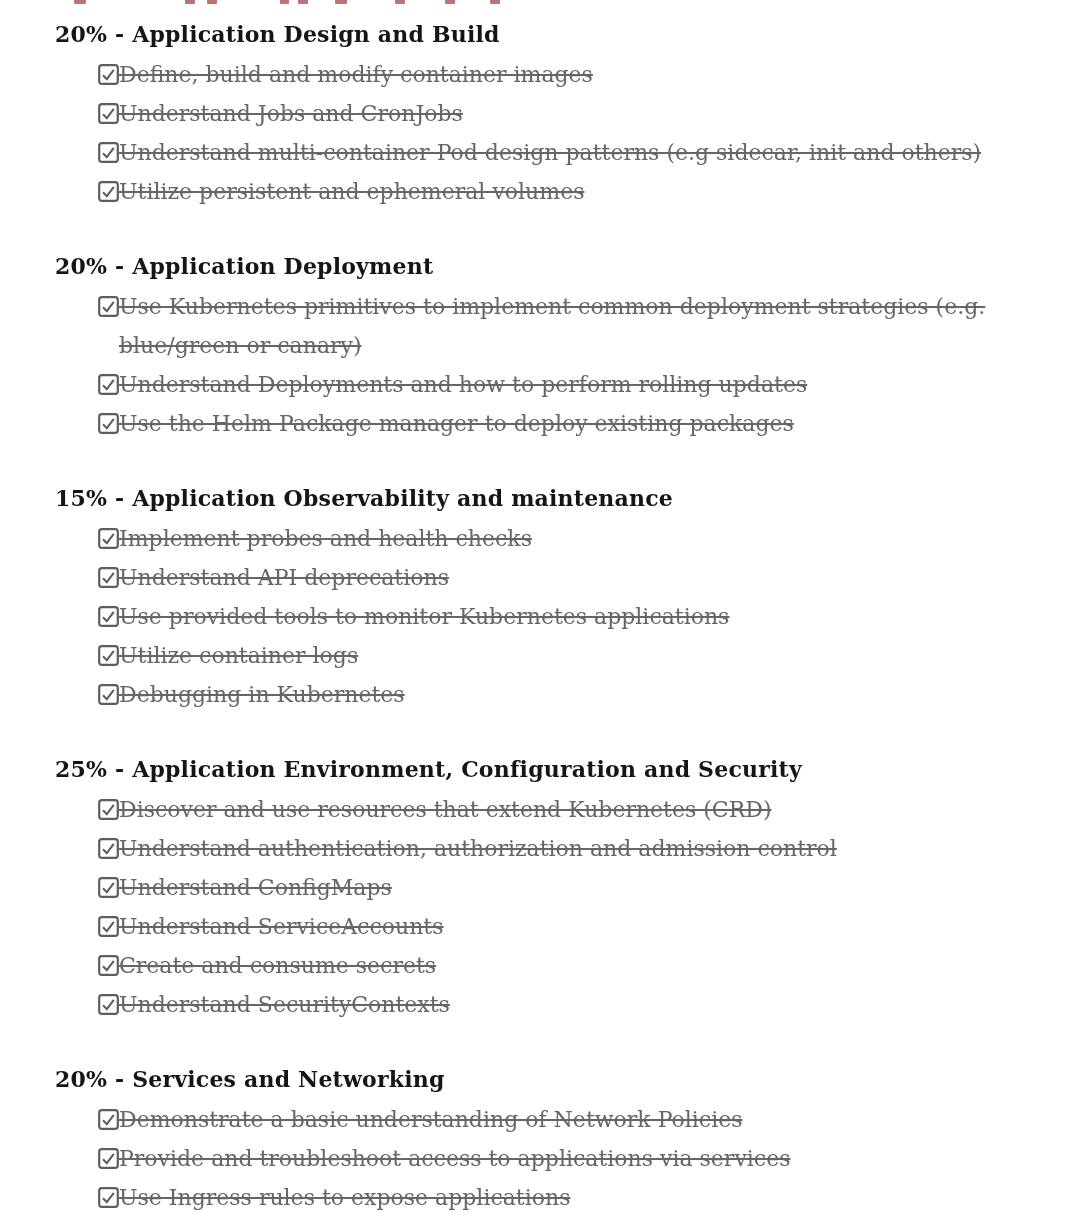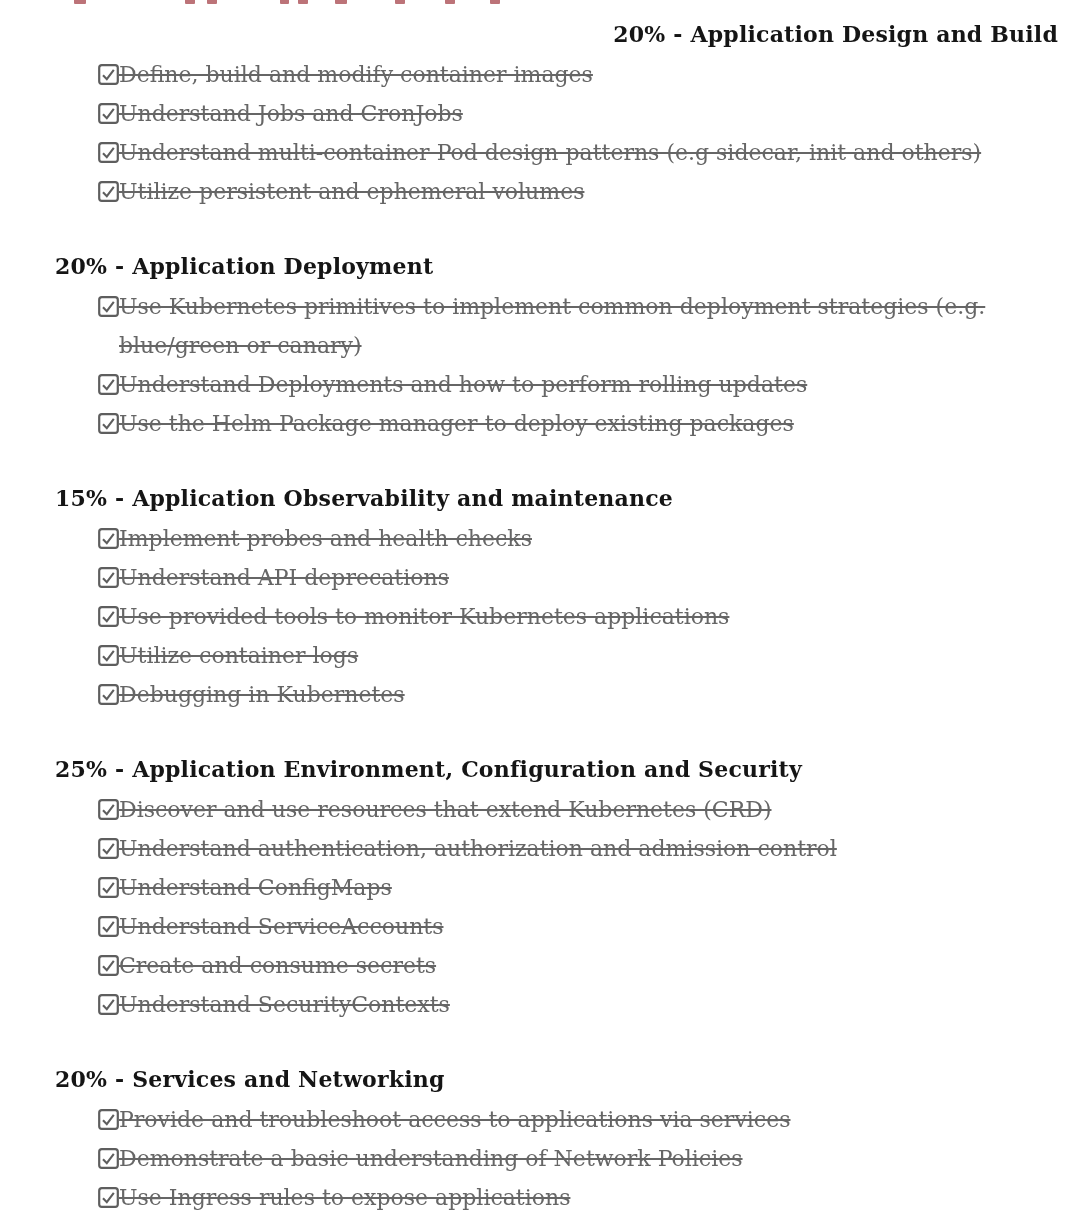--- a/index.html
+++ b/index.html
@@ -39,21 +39,21 @@
   .sections { padding-top: 5px; }
 
   .section-heading {
     font-size: 22px;
     font-weight: 700;
     line-height: 30px;
     color: var(--heading, #151515);
     margin: 40px 0 6px 0;
     letter-spacing: 0.2px;
   }
-  .section:first-child .section-heading { margin-top: 14px; text-align: right; }
+  .section:first-child .section-heading { margin-top: 14px; }
 
   ul.items {
     list-style: none;
     padding-left: 43px;
   }
 
   li.item {
     display: flex;
     align-items: flex-start;
     line-height: 39px;
@@ -298,31 +298,31 @@
   <section class="section">
     <h2 class="section-heading">20% - Services and Networking</h2>
     <ul class="items">
   <li class="item checked">
     <span class="checkbox" style="color: rgb(94, 94, 94);">
       <svg viewBox="0 0 21 21" xmlns="http://www.w3.org/2000/svg">
         <rect x="1.2" y="1.2" width="18.6" height="18.6" rx="2.6" fill="none" stroke="currentColor" stroke-width="2.2"></rect>
         <path d="M5 11.3 L8.8 15.2 L15.8 5.8" fill="none" stroke="currentColor" stroke-width="2.1" stroke-linecap="butt" stroke-linejoin="miter"></path>
       </svg>
     </span>
+    <span class="item-text">Demonstrate a basic understanding of Network Policies</span>
+  </li>
+
+  <li class="item checked">
+    <span class="checkbox" style="color: rgb(94, 94, 94);">
+      <svg viewBox="0 0 21 21" xmlns="http://www.w3.org/2000/svg">
+        <rect x="1.2" y="1.2" width="18.6" height="18.6" rx="2.6" fill="none" stroke="currentColor" stroke-width="2.2"></rect>
+        <path d="M5 11.3 L8.8 15.2 L15.8 5.8" fill="none" stroke="currentColor" stroke-width="2.1" stroke-linecap="butt" stroke-linejoin="miter"></path>
+      </svg>
+    </span>
     <span class="item-text">Provide and troubleshoot access to applications via services</span>
-  </li>
-
-  <li class="item checked">
-    <span class="checkbox" style="color: rgb(94, 94, 94);">
-      <svg viewBox="0 0 21 21" xmlns="http://www.w3.org/2000/svg">
-        <rect x="1.2" y="1.2" width="18.6" height="18.6" rx="2.6" fill="none" stroke="currentColor" stroke-width="2.2"></rect>
-        <path d="M5 11.3 L8.8 15.2 L15.8 5.8" fill="none" stroke="currentColor" stroke-width="2.1" stroke-linecap="butt" stroke-linejoin="miter"></path>
-      </svg>
-    </span>
-    <span class="item-text">Demonstrate a basic understanding of Network Policies</span>
   </li>
 
   <li class="item checked">
     <span class="checkbox" style="color: rgb(94, 94, 94);">
       <svg viewBox="0 0 21 21" xmlns="http://www.w3.org/2000/svg">
         <rect x="1.2" y="1.2" width="18.6" height="18.6" rx="2.6" fill="none" stroke="currentColor" stroke-width="2.2"></rect>
         <path d="M5 11.3 L8.8 15.2 L15.8 5.8" fill="none" stroke="currentColor" stroke-width="2.1" stroke-linecap="butt" stroke-linejoin="miter"></path>
       </svg>
     </span>
     <span class="item-text">Use Ingress rules to expose applications</span>

